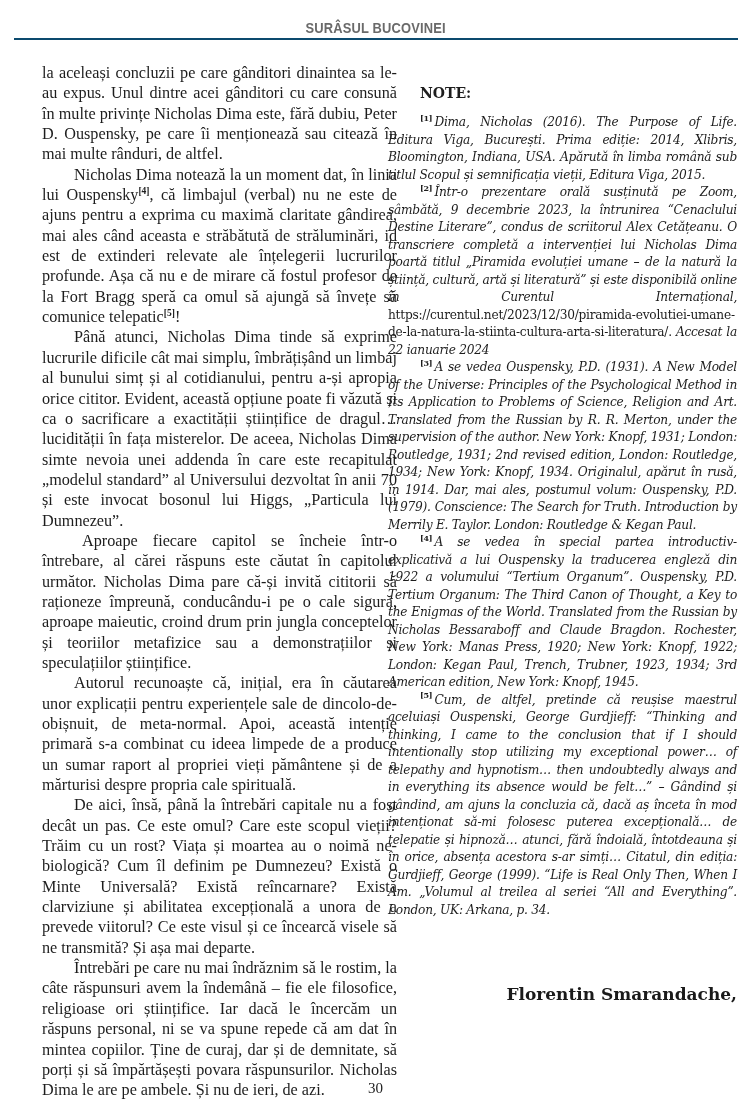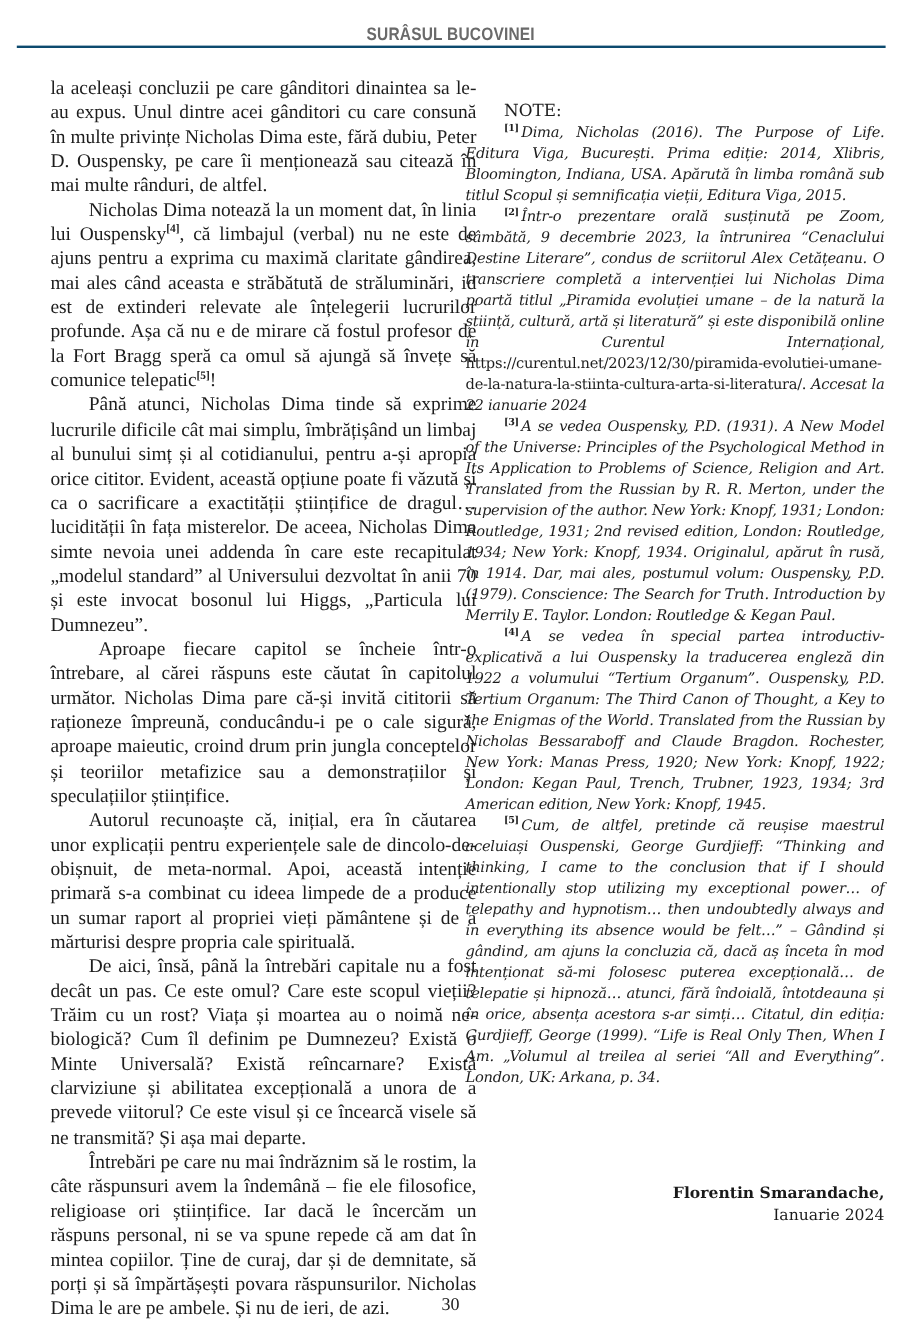--- a/index.html
+++ b/index.html
@@ -25,34 +25,34 @@
     .col-left p.first { text-indent: 0; }
     .col-left p.extra-indent { text-indent: 40px; }
     sup.fn { font-size: 9.5px; font-weight: bold; vertical-align: super; line-height: 0; }
 
     .col-right {
       position: absolute; top: 84px; left: 388px; width: 349px;
       font-family: "DejaVu Serif", "Liberation Serif", serif;
       color: #1d1d1d;
     }
     .notes-title {
-      font-family: "DejaVu Serif", serif; font-weight: normal; font-size: 14px;
-      padding-left: 32px; line-height: 18px;
+      font-family: "DejaVu Serif", serif; font-weight: bold; font-size: 14px;
+      padding-left: 32px; margin-bottom: 12px; line-height: 18px;
     }
     .note {
       font-size: 12.2px; line-height: 17.5px; text-align: justify; font-style: italic;
       text-indent: 32px; letter-spacing: -0.25px;
     }
     .note .up { font-style: normal; }
     .note sup { font-size: 8px; font-weight: bold; font-style: normal; vertical-align: super; line-height: 0; margin-right: 2px; }
     .note.gap { }
 
     .signature {
       position: absolute; top: 985px; right: 14px; text-align: right;
-      font-family: "DejaVu Serif", "Liberation Serif", serif; font-size: 13px; line-height: 19px;
+      font-family: "DejaVu Serif", "Liberation Serif", serif; font-size: 17px; line-height: 19px;
       color: #1a1a1a;
     }
     .signature .name { font-weight: bold; }
 
     .page-number {
       position: absolute; top: 1080px; left: 0; width: 751px; text-align: center;
       font-family: "Liberation Serif", serif; font-size: 15px; color: #222;
     }
   </style>
 </head>
@@ -81,16 +81,15 @@
 
   <p class="note gap"><sup>[3]</sup><span>A se vedea Ouspensky, P.D. (1931). A New Model of the Universe: Principles of the Psychological Method in Its Application to Problems of Science, Religion and Art. Translated from the Russian by R. R. Merton, under the supervision of the author. New York: Knopf, 1931; London: Routledge, 1931; 2nd revised edition, London: Routledge, 1934; New York: Knopf, 1934. Originalul, apărut în rusă, în 1914. Dar, mai ales, postumul volum: Ouspensky, P.D. (1979). Conscience: The Search for Truth. Introduction by Merrily E. Taylor. London: Routledge &amp; Kegan Paul.</span></p>
 
   <p class="note gap"><sup>[4]</sup><span>A se vedea în special partea introductiv-explicativă a lui Ouspensky la traducerea engleză din 1922 a volumului “Tertium Organum”. Ouspensky, P.D. Tertium Organum: The Third Canon of Thought, a Key to the Enigmas of the World. Translated from the Russian by Nicholas Bessaraboff and Claude Bragdon. Rochester, New York: Manas Press, 1920; New York: Knopf, 1922; London: Kegan Paul, Trench, Trubner, 1923, 1934; 3rd American edition, New York: Knopf, 1945.</span></p>
 
   <p class="note gap"><sup>[5]</sup><span>Cum, de altfel, pretinde că reușise maestrul aceluiași Ouspenski, George Gurdjieff: “Thinking and thinking, I came to the conclusion that if I should intentionally stop utilizing my exceptional power… of telepathy and hypnotism… then undoubtedly always and in everything its absence would be felt…” – Gândind și gândind, am ajuns la concluzia că, dacă aș înceta în mod intenționat să-mi folosesc puterea excepțională… de telepatie și hipnoză… atunci, fără îndoială, întotdeauna și în orice, absența acestora s-ar simți… Citatul, din ediția: Gurdjieff, George (1999). “Life is Real Only Then, When I Am. „Volumul al treilea al seriei “All and Everything”. London, UK: Arkana, p. 34.</span></p>
 </div>
 
 <div class="signature">
   <div class="name">Florentin Smarandache,</div>
-  <div>Ianuarie 2024</div>
 </div>
 
 <div class="page-number">30</div>
 
 </body></html>

